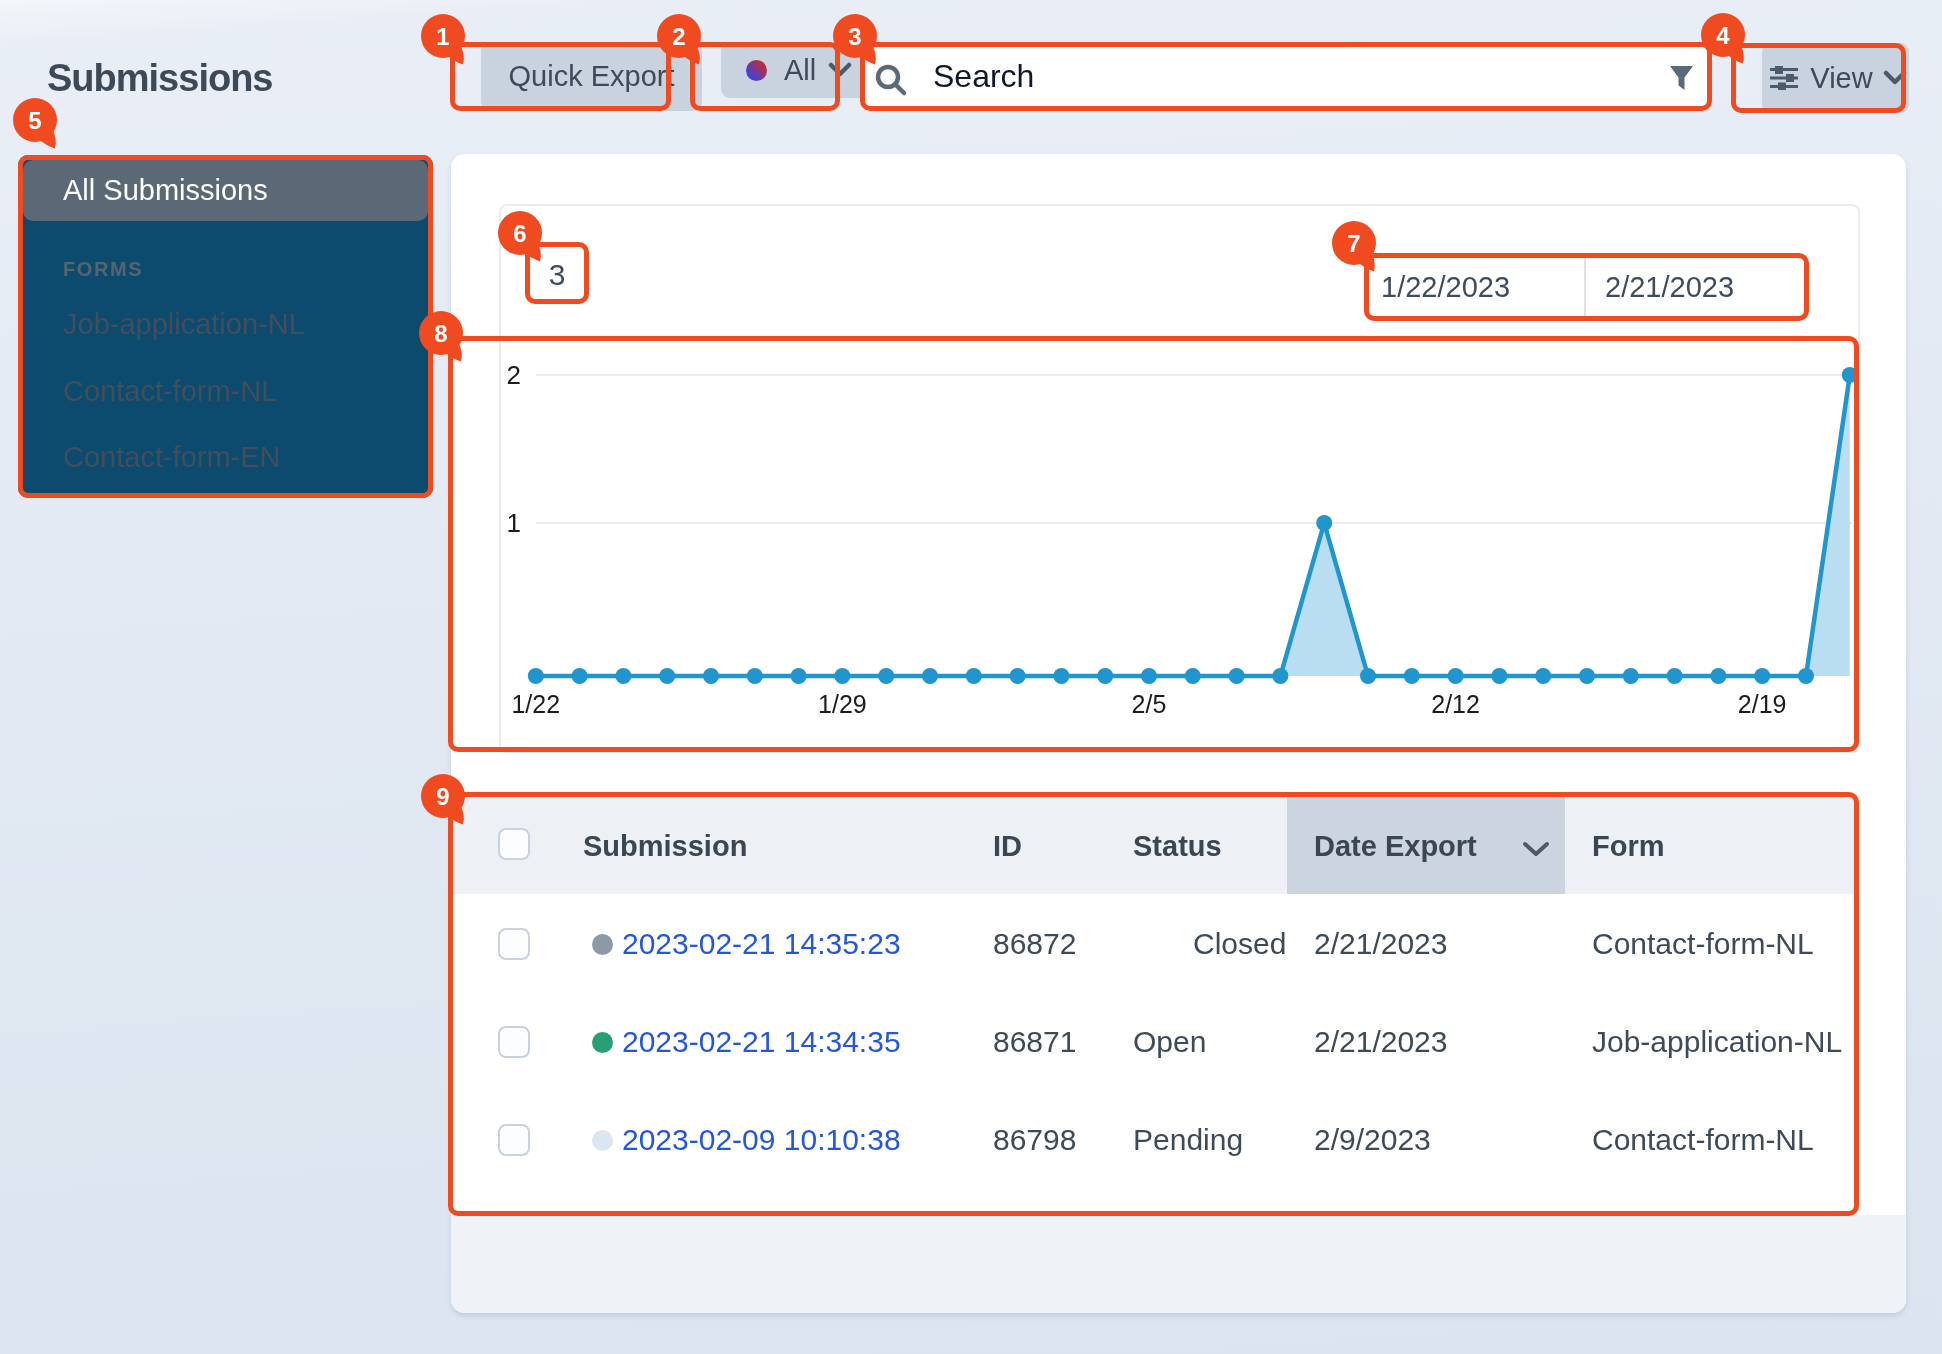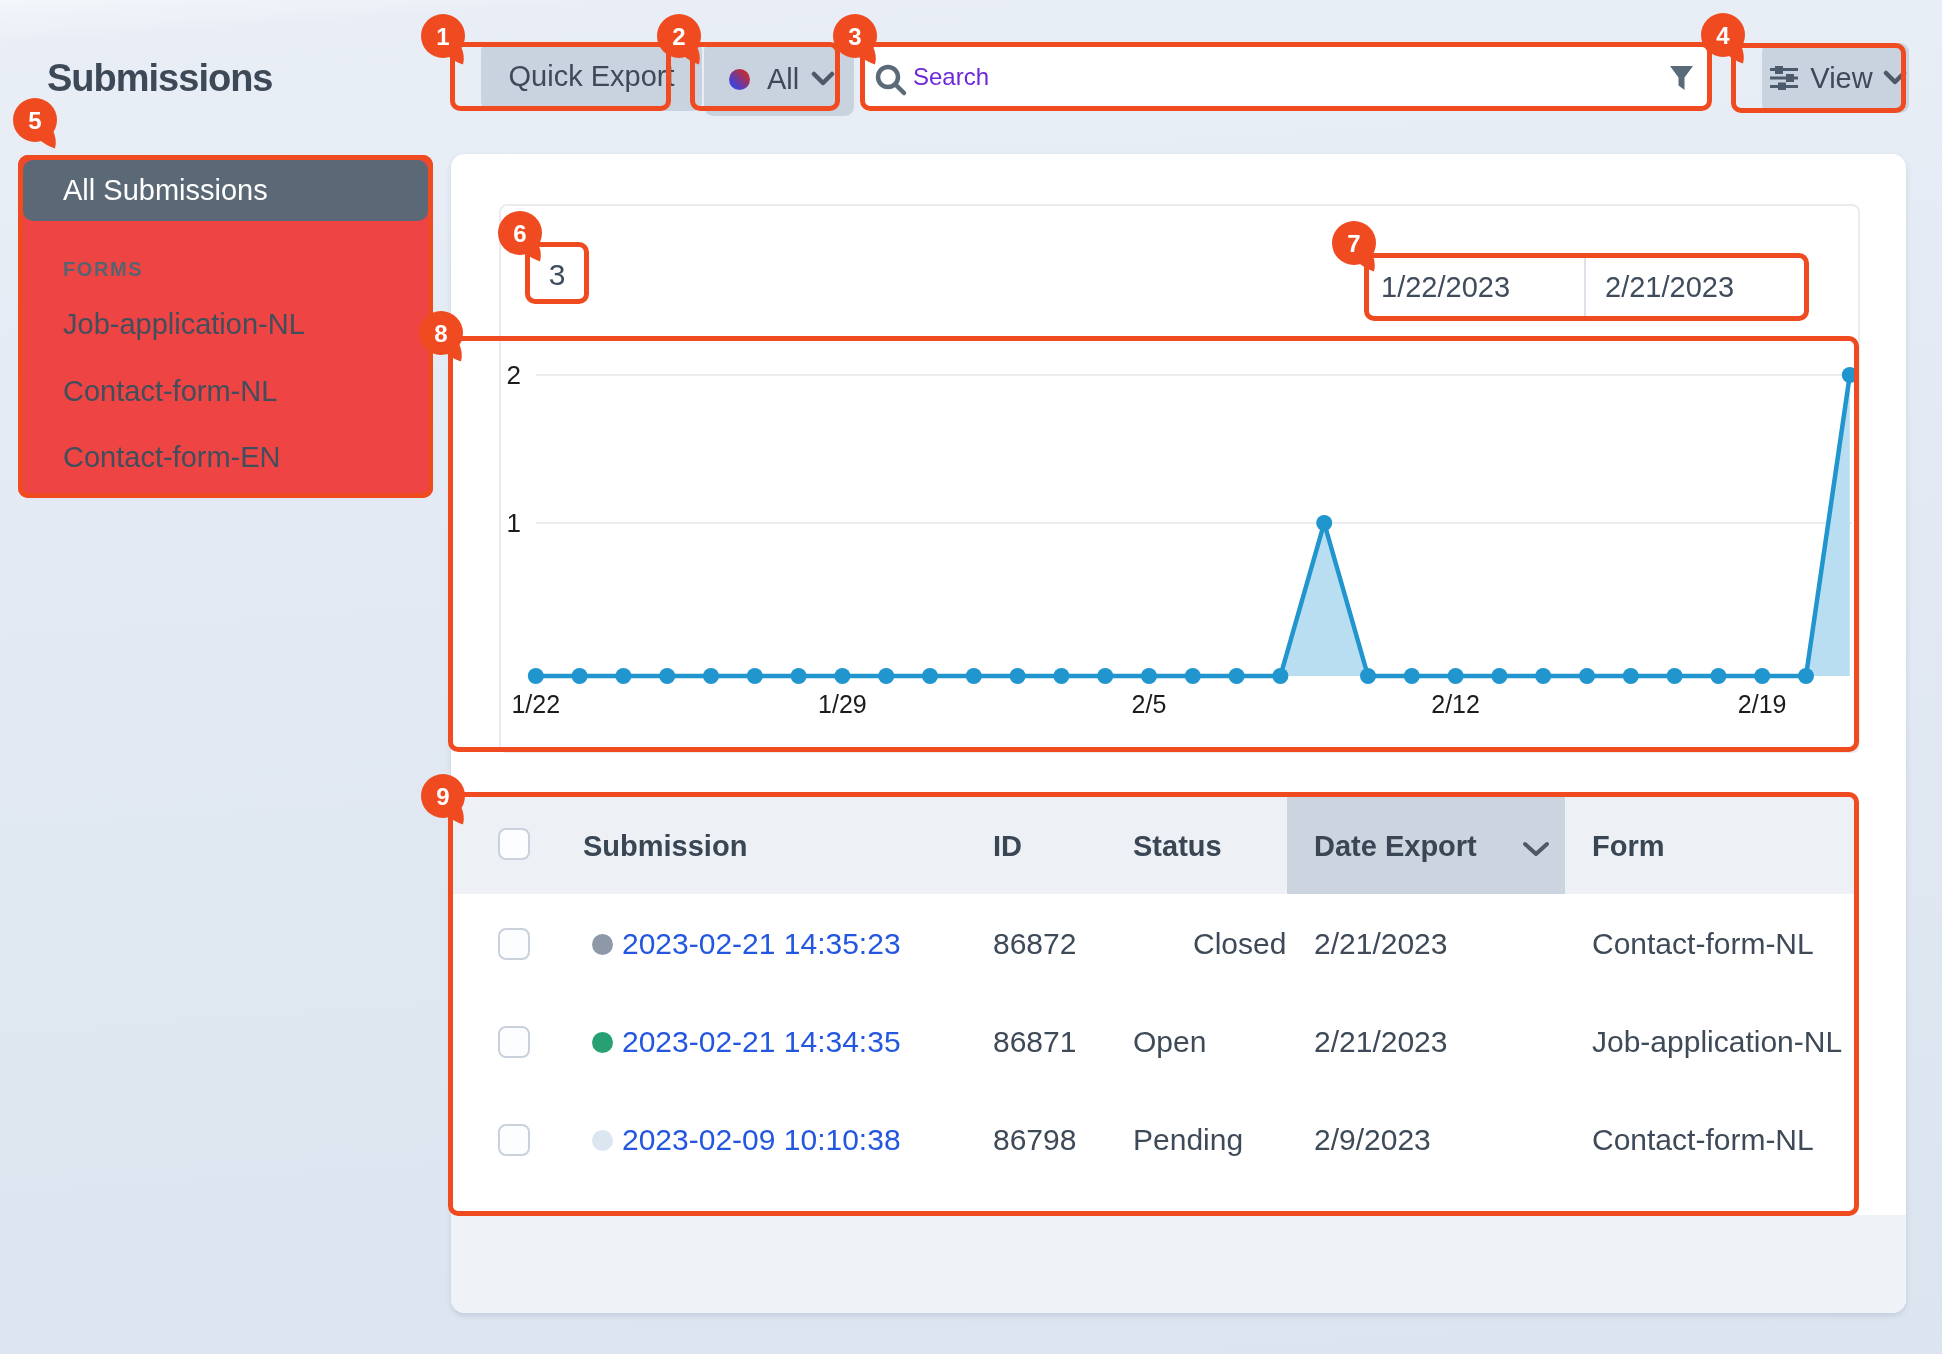--- a/index.html
+++ b/index.html
@@ -6,21 +6,21 @@
 body { font-family:"Liberation Sans", sans-serif; color:#3f4b59;
   background:linear-gradient(176deg,#f3f6fa 0px,#e9eef6 45px,#e2e9f3 45%,#dbe4ef 100%); }
 .abs { position:absolute; }
 .abox { position:absolute; border:5.5px solid #f04a20; border-radius:10px; z-index:50; }
 h1 { position:absolute; left:47px; top:57px; font-size:38px; letter-spacing:-1px; color:#3d4957; }
 .btn { position:absolute; background:#c9d3e0; border-radius:9px; display:flex;
   align-items:center; justify-content:center; font-size:29px; color:#3e4a58;margin-left:31px; }
 .search { position:absolute; left:860px; top:42px; width:852px; height:69px;
   background:#fff; border-radius:9px; display:flex; align-items:center; }
 .sidebar { position:absolute; left:18px; top:155px; width:415px; height:343px;
-  background:#ef4444; border-radius:10px; }
+  background:#0c4a6e; border-radius:10px; }
 .sb-active { position:absolute; left:5px; top:5px; width:405px; height:61px; background:#5b6876;
   border-radius:10px; color:#fff; font-size:29px; display:flex; align-items:center; padding-left:40px; }
 .sb-label { position:absolute; left:63px; top:258px; font-size:20px; font-weight:bold;
   letter-spacing:1.6px; color:#57646f; }
 .sb-item { position:absolute; left:63px; font-size:29px; color:#414e5c; }
 .card { position:absolute; left:451px; top:154px; width:1455px; height:1159px;
   background:#fff; border-radius:14px; box-shadow:0 3px 5px rgba(150,165,190,0.35); }
 .card-footer { position:absolute; left:451px; top:1215px; width:1455px; height:98px;
   background:#eff3f8; border-radius:0 0 14px 14px; }
 .chartcard { position:absolute; left:499px; top:204px; width:1361px; height:549px;
@@ -39,33 +39,33 @@
 .link { position:absolute; font-size:30px; color:#2457e0; }
 </style></head>
 <body>
 <h1><b>Submissions</b></h1>
 
 <div class="card"></div>
 <div class="card-footer"></div>
 <div class="chartcard"></div>
 
 <div class="btn" style="left:450px;top:42px;width:221px;height:69px">Quick Export</div>
-<div class="btn" style="left:673px;top:42px;width:150px;height:74px">
+<div class="btn" style="left:690px;top:42px;width:150px;height:56px">
   <span style="width:21px;height:21px;border-radius:50%;background:linear-gradient(45deg,#4740d4 25%,#bb2d3d 78%);margin-left:6px;margin-right:17px"></span>
   <span>All</span>
   <svg width="24" height="16" viewBox="0 0 24 16" style="margin-left:12px">
       <path d="M3 3 L12 12 L21 3" stroke="#4e5a68" stroke-width="4.5" fill="none" stroke-linecap="round" stroke-linejoin="round"></path>
     </svg>
 </div>
 <div class="search">
   <svg width="36" height="36" viewBox="0 0 36 36" style="margin-left:13px;position:relative;top:3px">
     <circle cx="15" cy="15" r="10" stroke="#5b6a79" stroke-width="4.5" fill="none"></circle>
     <line x1="22.5" y1="22.5" x2="31" y2="31" stroke="#5b6a79" stroke-width="4.5" stroke-linecap="round"></line>
   </svg>
-  <span style="font-size:24px;color:#6d28d9;margin-left:4px">Search</span>
+  <span style="font-size:32px;color:#0f172a;margin-left:24px">Search</span>
   <svg width="25" height="27" viewBox="0 0 25 27" style="margin-left:auto;margin-right:18px;position:relative;top:2px">
     <path d="M1 1 H24 L15.5 12.5 V25 L9.5 20.5 V12.5 Z" fill="#5b6a79"></path>
   </svg>
 </div>
 <div class="btn" style="left:1731px;top:43px;width:147px;height:70px">
   <svg width="28" height="24" viewBox="0 0 28 24" style="margin-left:6px;margin-right:12px">
     <g stroke="#4c5b6b" stroke-width="3">
       <line x1="0" y1="3.5" x2="28" y2="3.5"></line>
         <line x1="0" y1="12" x2="28" y2="12"></line>
         <line x1="0" y1="20.5" x2="28" y2="20.5"></line>

